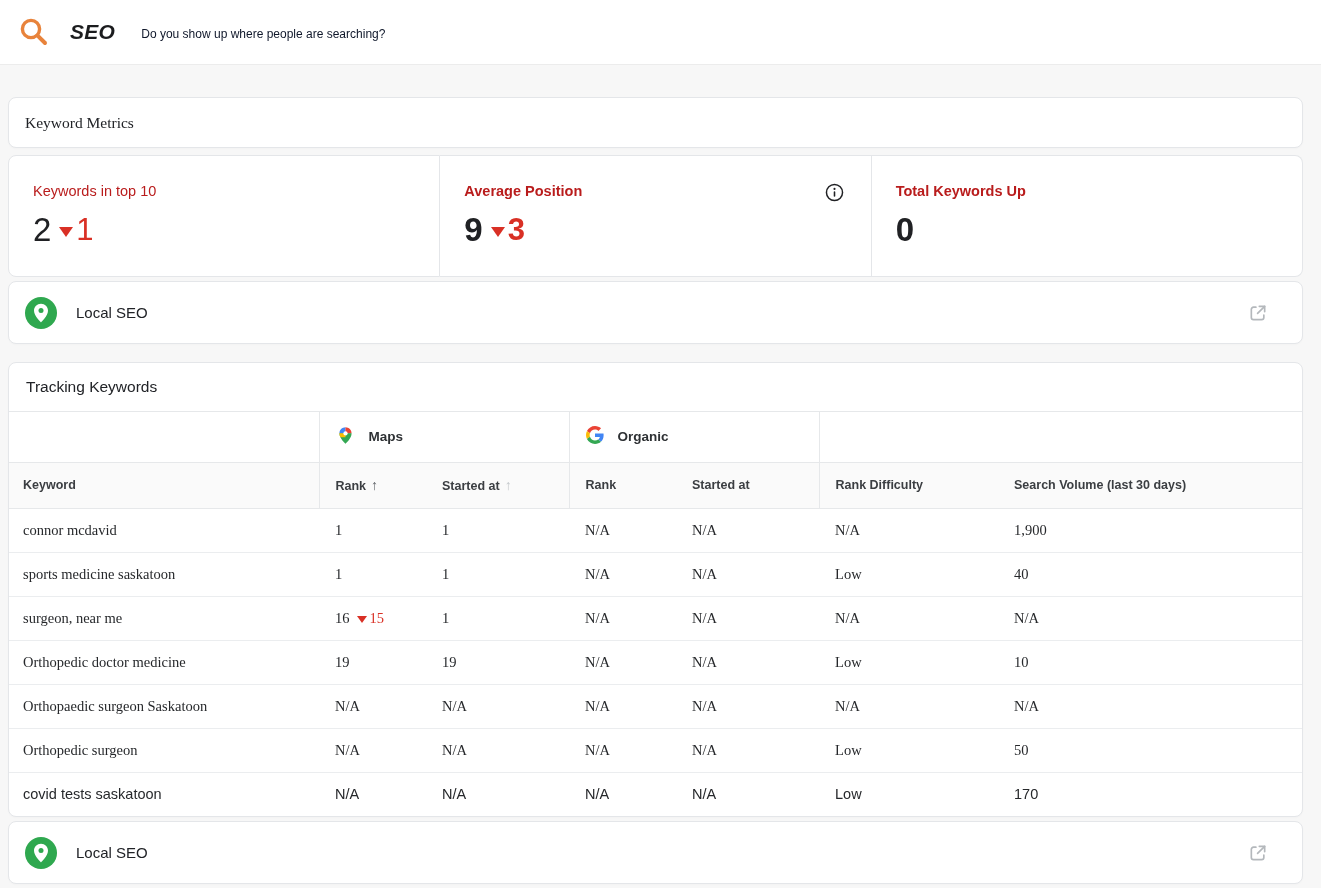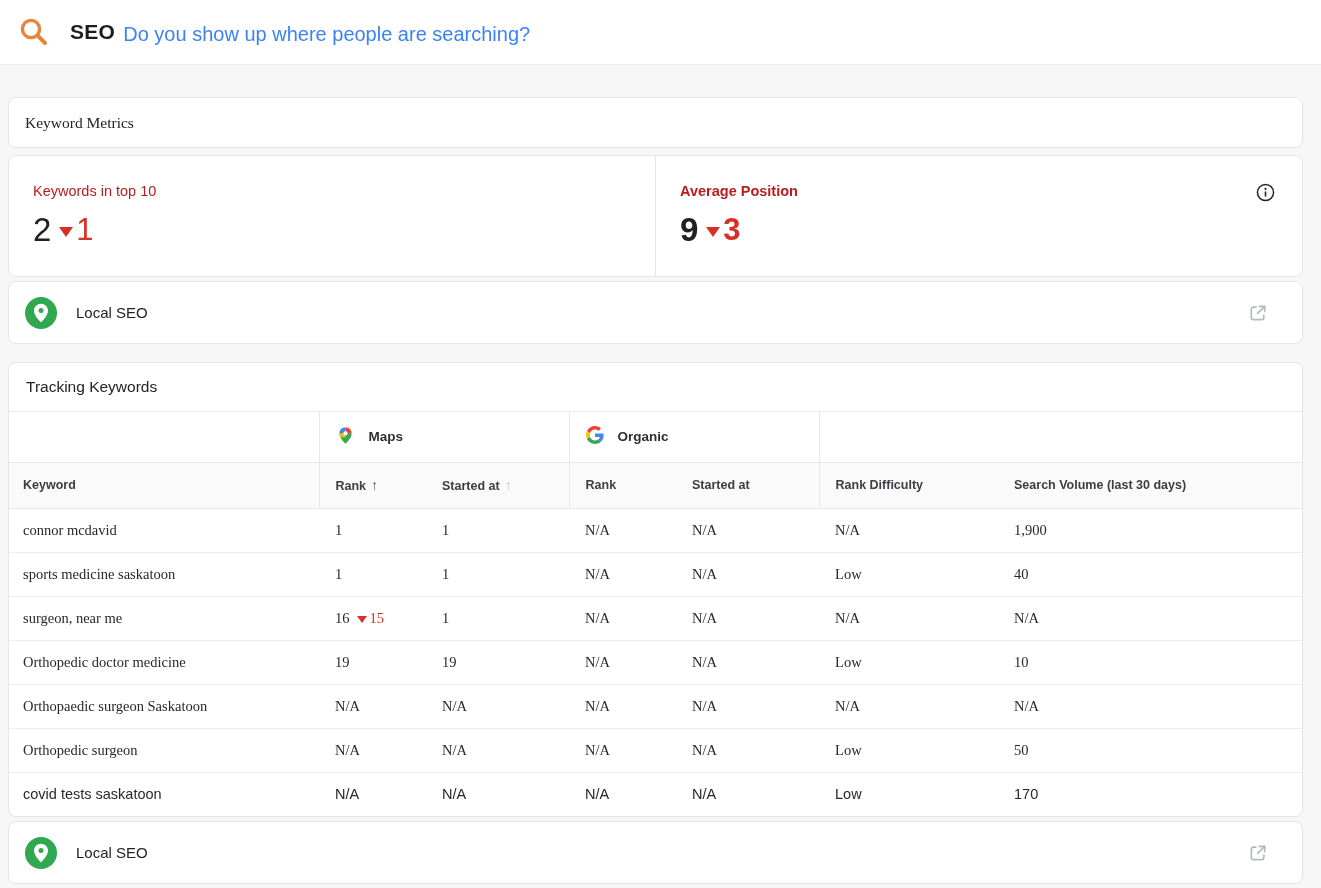--- a/index.html
+++ b/index.html
@@ -9,22 +9,22 @@
     font-family:"Liberation Sans","DejaVu Sans",sans-serif;
     color:#212225;
   }
 
   
   .app-header {
     height:65px; background:#fff; border-bottom:1px solid #ececec;
     display:flex; align-items:center; padding:0 16px;
   }
   .app-header .brand-icon { width:32px; height:32px; margin-left:2px; }
-  .app-title { font-size:21px; font-weight:700; color:#1b1c1e; margin-left:20px; letter-spacing:.3px; }
-  .app-tagline { font-size:20px; color:#3b82f6; margin-left:8px; padding-top:4px; }
+  .app-title { font-size:21px; font-weight:700; color:#1b1c1e; margin-left:20px; letter-spacing:.3px;font-style:italic; }
+  .app-tagline { font-size:12px; color:#0f172a; margin-left:26px; padding-top:4px; }
 
   
   .page { padding:0 18px 0 8px; }
   .card {
     background:#fff; border:1px solid #e4e6e9; border-radius:8px;
     box-shadow:0 1px 2px rgba(0,0,0,.02);
   }
   .section-title-card {
     margin-top:32px; height:51px; display:flex; align-items:center; padding:0 16px;
     font-size:15.5px; color:#212327;font-family:Liberation Serif, serif;
@@ -142,20 +142,27 @@
       </span>
       <div class="metric-value-row">
         <span class="metric-value">9</span>
         <span class="metric-delta">
           <span class="tri-down"></span>
           <span class="delta-num">3</span>
         </span>
       </div>
     </div>
 
+    <div class="metric-box">
+      <span class="metric-label">Total Keywords Up</span>
+      <div class="metric-value-row">
+        <span class="metric-value">0</span>
+
+      </div>
+    </div>
 
   </div>
 
   <div class="card local-card">
     <span class="pin">
       <svg viewBox="0 0 32 32" width="32" height="32">
         <circle cx="16" cy="16" r="16" fill="#2FA84F"></circle>
         <path d="M16 6.8c-3.9 0-7 3.1-7 7 0 5.2 7 11.6 7 11.6s7-6.4 7-11.6c0-3.9-3.1-7-7-7z" fill="#fff"></path>
         <circle cx="16" cy="13.6" r="2.5" fill="#2FA84F"></circle>
       </svg>

